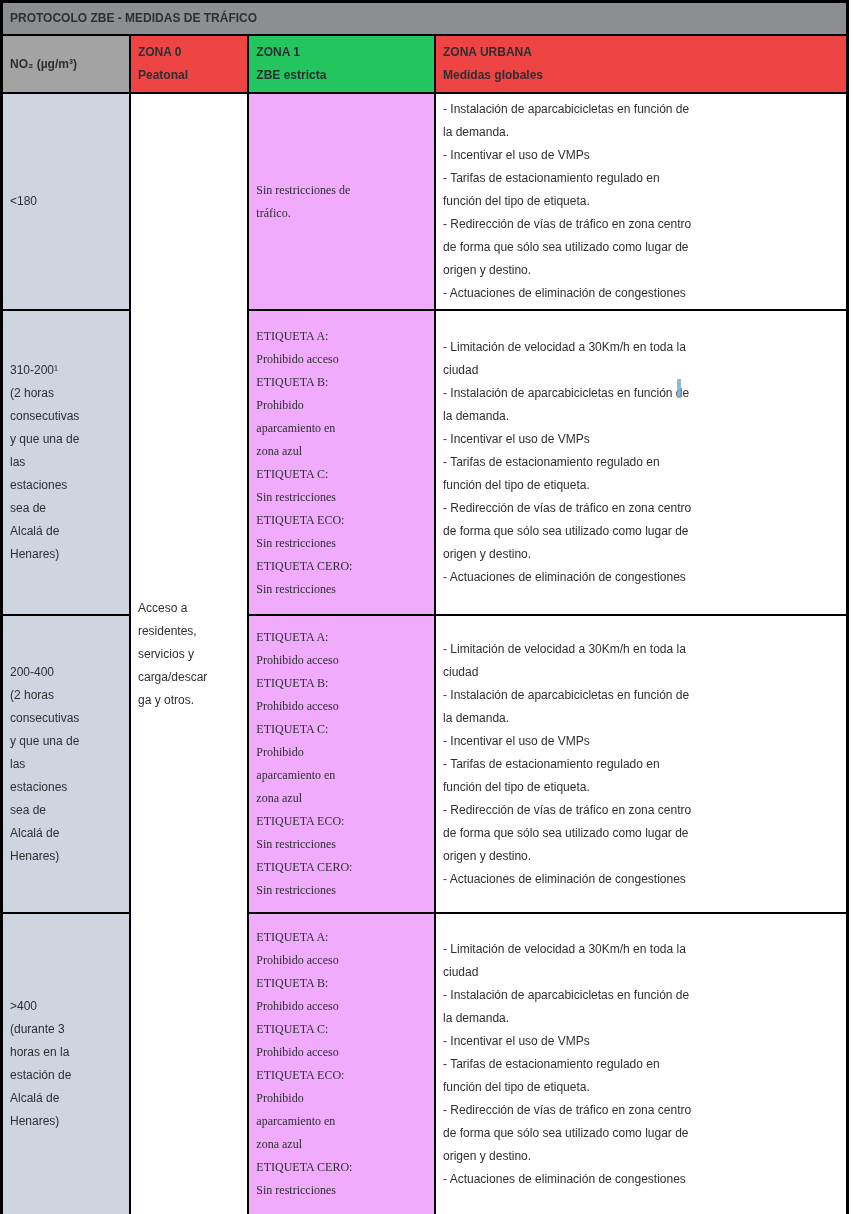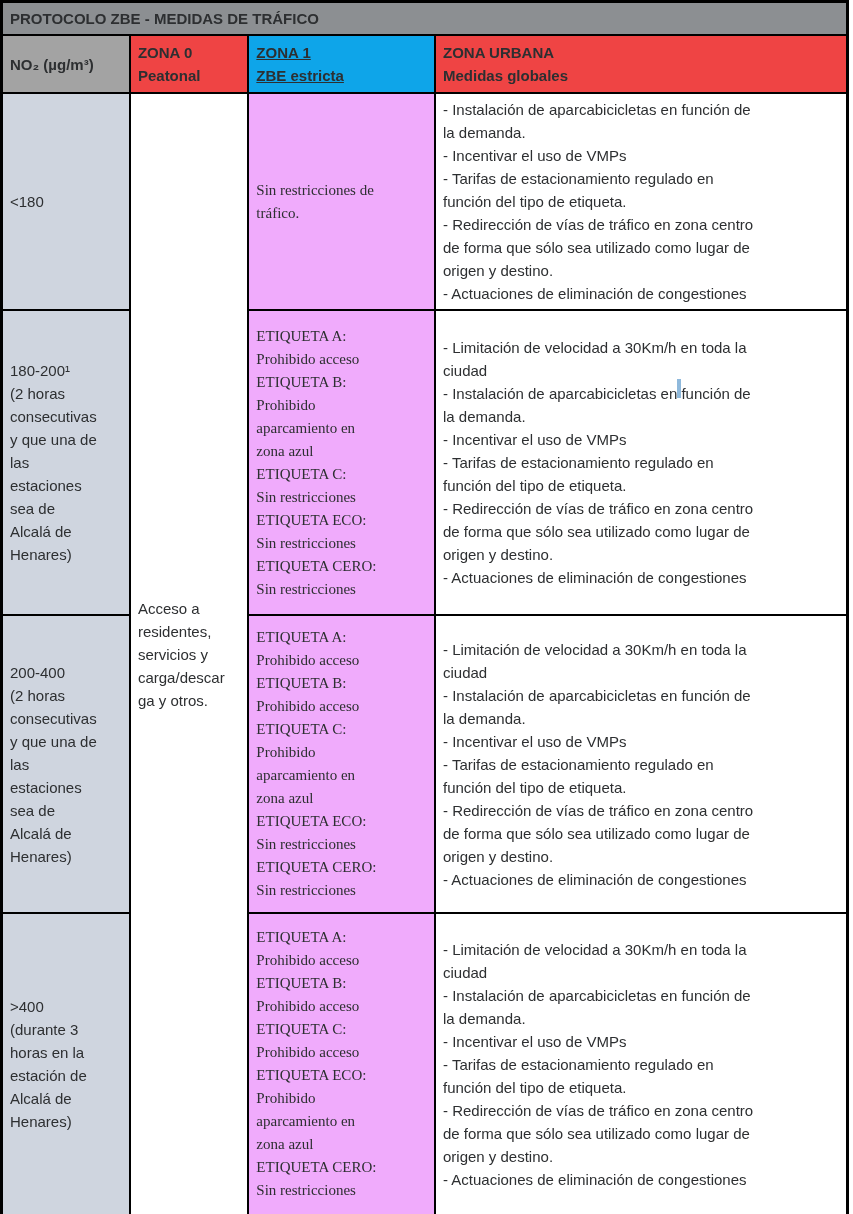--- a/index.html
+++ b/index.html
@@ -19,21 +19,21 @@
     border-collapse: collapse;
     table-layout: fixed;
     width: 849px;
     border: 3px solid #000000;
     margin: 0;
   }
   table.zbe td {
     border: 2px solid #000000;
     vertical-align: middle;
     padding: 3px 7px;
-    font-size: 15px;
+    font-size: 12px;
     line-height: 23px;
     color: #2d2f31;
     white-space: pre-line;
     overflow: hidden;
   }
   td.title-cell {
     background: #8c8f92;
     color: #000000;
     font-weight: bold;
     font-size: 18px;
@@ -43,21 +43,21 @@
   }
   td.head {
     font-weight: bold;
     font-size: 18px;
     line-height: 25px;
     color: #000000;
     height: 50px;
     vertical-align: middle;
   }
   .bg-graublue { background: #a3a3a3; }
-  .bg-lightblue { background: #0ea5e9; text-decoration: underline; }
+  .bg-lightblue { background: #22c55e; }
   .bg-white { background: #ef4444; }
   td.no2-cell {
     background: #cfd5df;
     vertical-align: middle;
     padding-left: 10px;
     margin-top: 24px;
   }
   td.zona0-cell {
     background: #ffffff;
     vertical-align: middle;
@@ -127,21 +127,21 @@
 - Incentivar el uso de VMPs
 - Tarifas de estacionamiento regulado en
 función del tipo de etiqueta.
 - Redirección de vías de tráfico en zona centro
 de forma que sólo sea utilizado como lugar de
 origen y destino.
 - Actuaciones de eliminación de congestiones</td>
       </tr>
 
       <tr style="height:305px">
-        <td class="no2-cell" style="vertical-align:middle">180-200¹
+        <td class="no2-cell" style="vertical-align:middle">310-200¹
 (2 horas
 consecutivas
 y que una de
 las
 estaciones
 sea  de
 Alcalá de
 Henares)</td>
         <td class="zona1-cell">ETIQUETA A:
 Prohibido acceso

